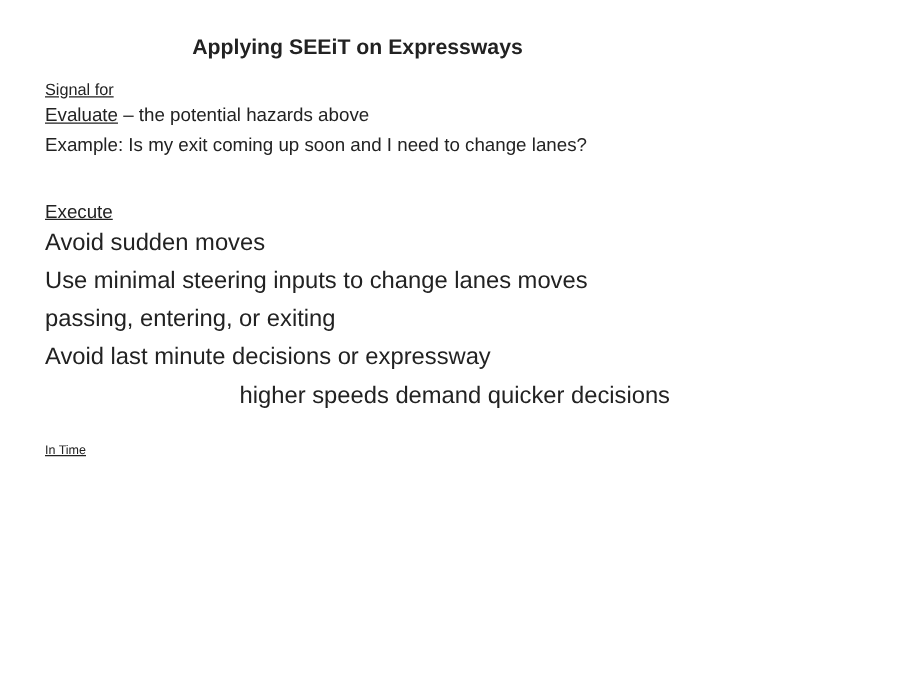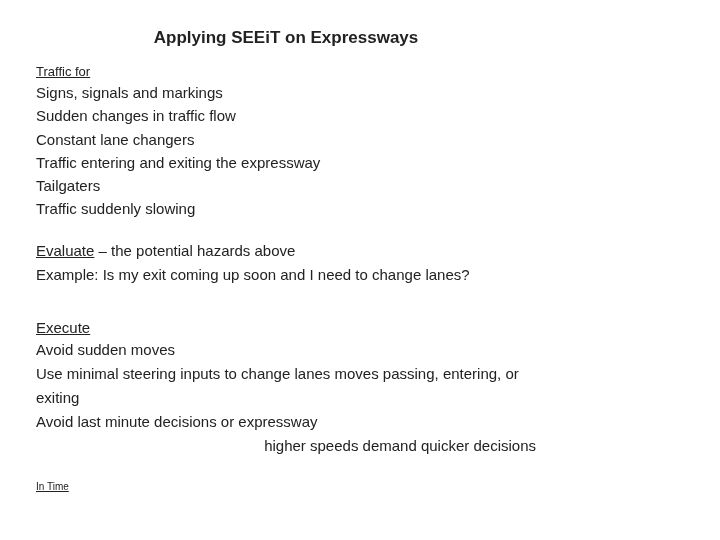--- a/index.html
+++ b/index.html
@@ -71,21 +71,21 @@
       font-size: 15px;
       display: block;
       margin-bottom: 2px;
     }
 
     .execute-list {
       list-style: none;
     }
 
     .execute-list li {
-      font-size: 15px;
+      font-size: 19px;
       line-height: 1.6;
     }
 
     .execute-list .indented {
       padding-left: 48px;
       text-align: right;
     }
 
     .in-time-section {
       margin-top: 8px;
@@ -96,31 +96,22 @@
       font-size: 10px;
     }
   </style>
 </head>
 <body>
 
 <div class="page">
 
   <div class="title">Applying SEEiT on Expressways</div>
 
-  <div class="search-for-label">Traffic for</div>
+  <div class="search-for-label">Signal for</div>
 
-  <ul class="search-list">
-
-  <li>Signs, signals and markings</li>
-      <li>Sudden changes in traffic flow</li>
-      <li>Constant lane changers</li>
-      <li>Traffic entering and exiting the expressway</li>
-      <li>Tailgaters</li>
-      <li>Traffic suddenly slowing</li>
-    </ul>
 
   <div class="evaluate-section">
     <div class="evaluate-text">
       <span class="evaluate-label">Evaluate</span><span> – the potential hazards above</span>
     </div>
     <div class="evaluate-text">Example: Is my exit coming up soon and I need to change lanes?</div>
   </div>
 
   <div class="execute-section">
     <span class="execute-label">Execute</span>

